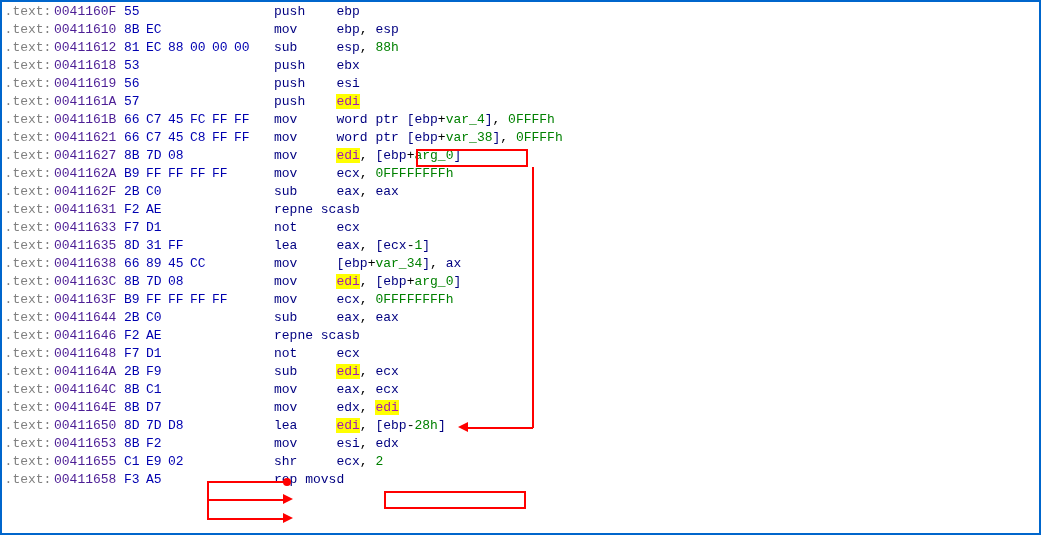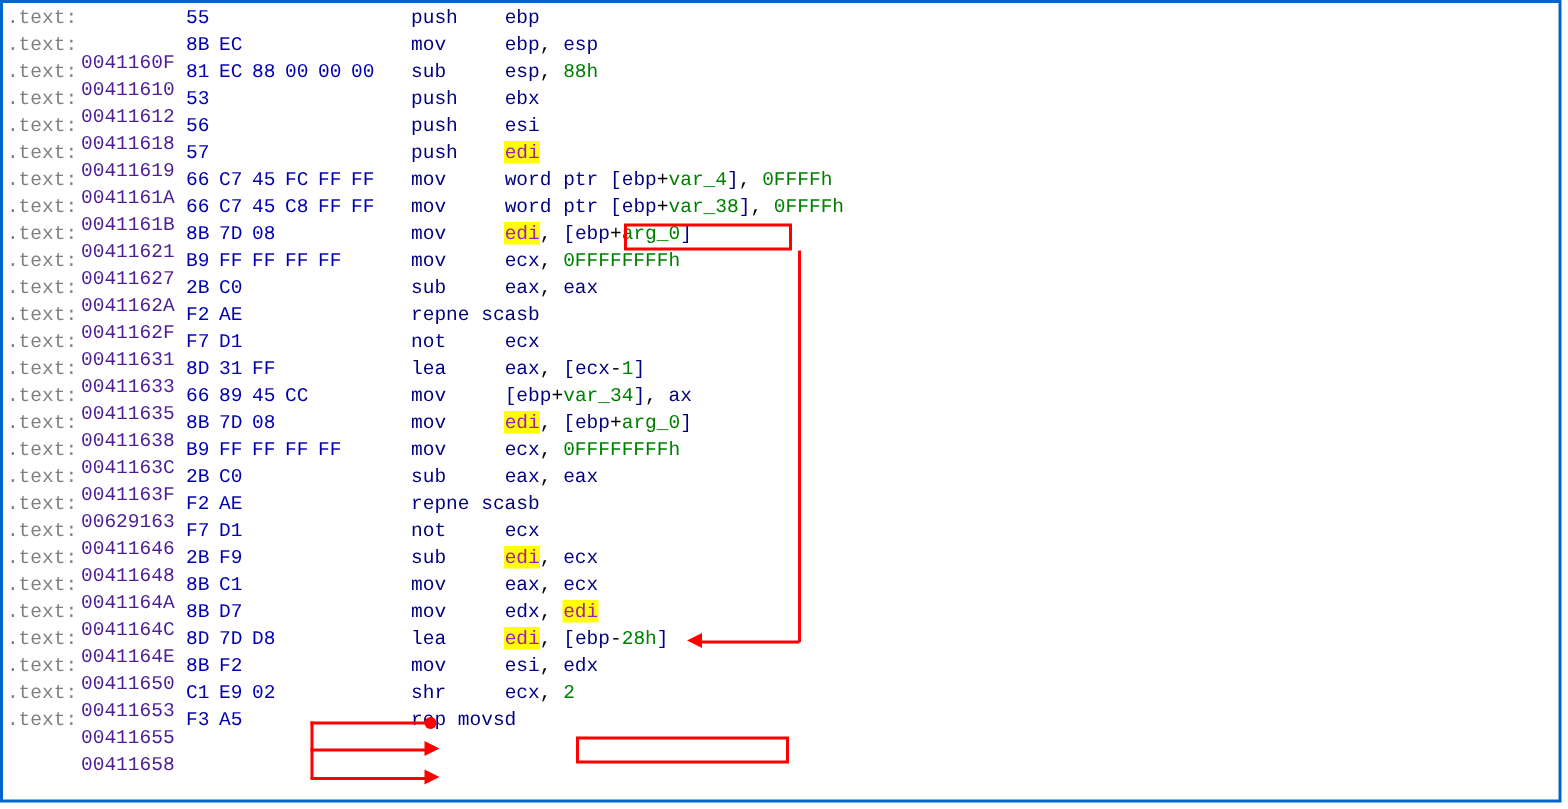--- a/index.html
+++ b/index.html
@@ -22,21 +22,21 @@
   .listing {
     position: relative;
     padding-top: 1px;
   }
   .row {
     height: 18px;
     display: flex;
   }
   
   .c-seg  { width: 52px; color: #808080; text-align: center; }
-  .c-addr { width: 70px; color: #4c1d95; margin-top: 30px; }
+  .c-addr { width: 70px; color: #4c1d95; }
   .c-byte { width: 22px; color: #0000b0; text-align: left; }
   .c-ops  { flex: 1; }
   
   .pad18 { width: 18px; display:inline-block; }
   
   .nv { color: #000080; } 
   .gr { color: #008000; }
   .hl { background: #ffff00; color: #a21caf; }
   
   .annot {
@@ -270,21 +270,21 @@
         <span class="c-byte">FF</span>
         <span class="c-byte">FF</span>
         <span class="c-byte">FF</span>
         <span class="c-byte">FF</span>
         <span class="c-byte"></span>
         <span class="pad18"></span>
         <span class="c-ops"><span class="nv">mov&nbsp;&nbsp;&nbsp;&nbsp;&nbsp;</span><span class="nv">ecx</span><span>, </span><span class="gr">0FFFFFFFFh</span></span>
       </div>
       <div class="row">
         <span class="c-seg">.text:</span>
-        <span class="c-addr">00629163</span>
+        <span class="c-addr">00411644</span>
         <span class="c-byte">2B</span>
         <span class="c-byte">C0</span>
         <span class="c-byte"></span>
         <span class="c-byte"></span>
         <span class="c-byte"></span>
         <span class="c-byte"></span>
         <span class="pad18"></span>
         <span class="c-ops"><span class="nv">sub&nbsp;&nbsp;&nbsp;&nbsp;&nbsp;</span><span class="nv">eax</span><span>, </span><span class="nv">eax</span></span>
       </div>
       <div class="row">

